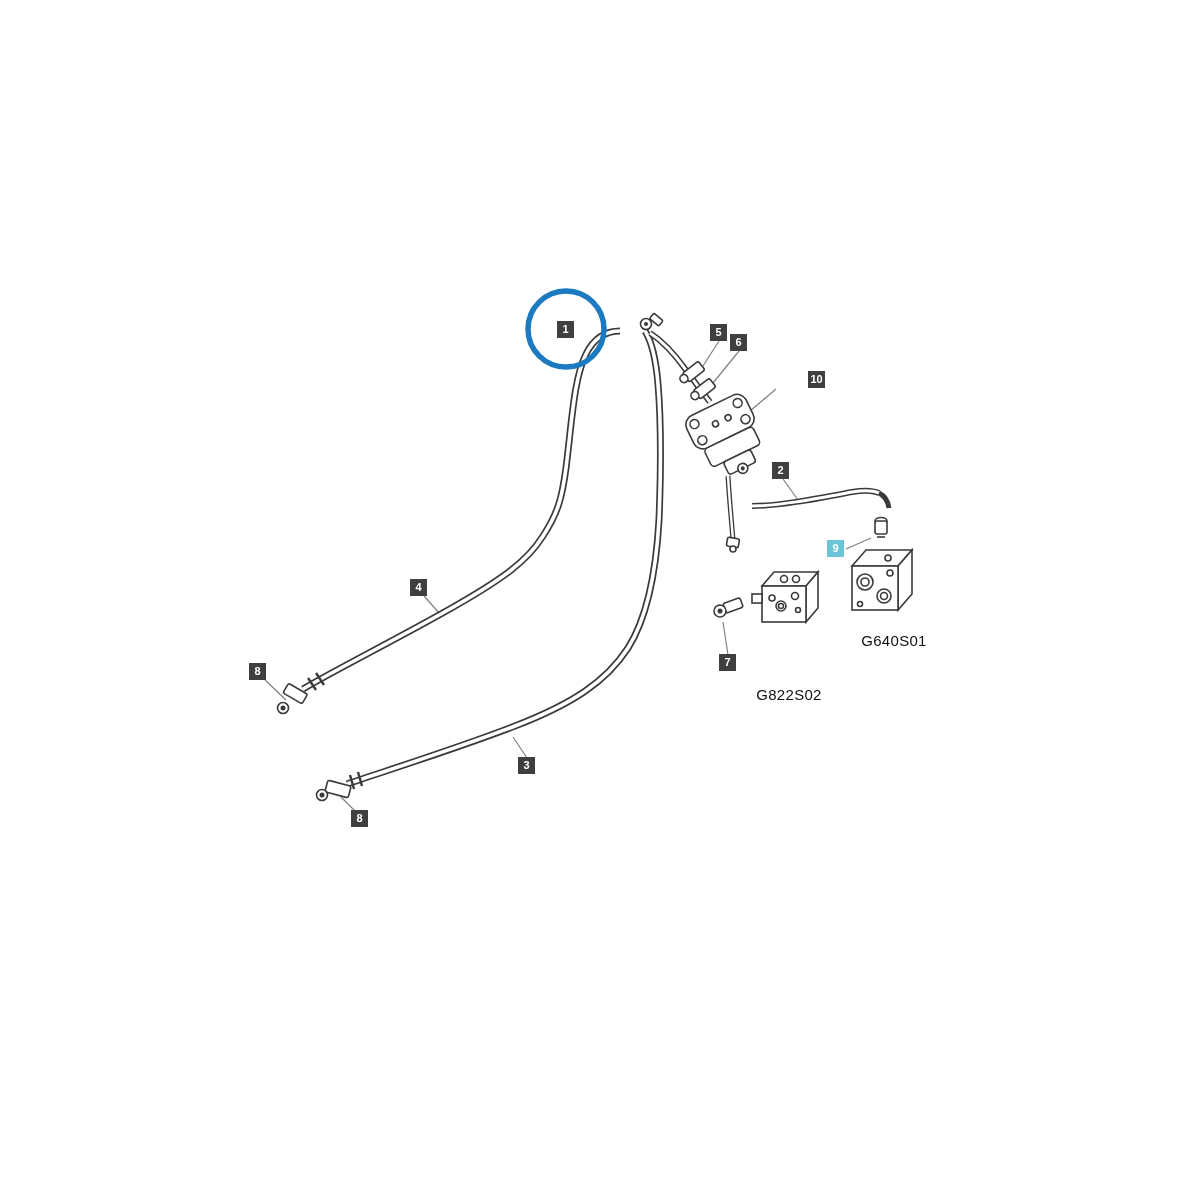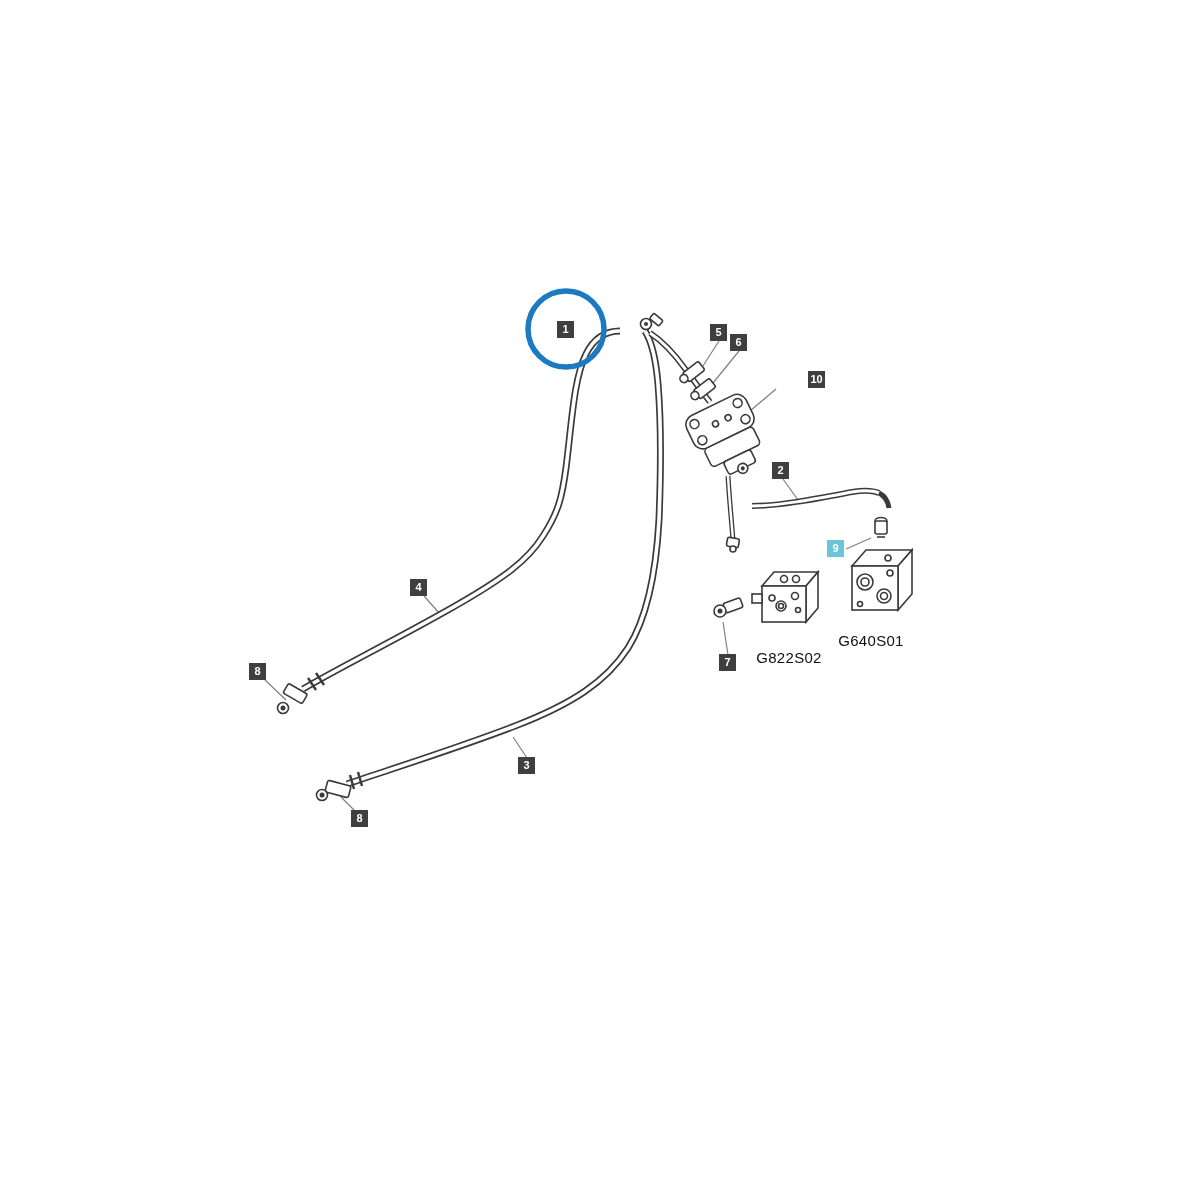--- a/index.html
+++ b/index.html
@@ -195,16 +195,16 @@
   <div class="callout" style="left:730px;top:334px">6</div>
   <div class="callout" style="left:808px;top:371px">10</div>
   <div class="callout" style="left:772px;top:462px">2</div>
   <div class="callout highlight" style="left:827px;top:540px">9</div>
   <div class="callout" style="left:410px;top:579px">4</div>
   <div class="callout" style="left:719px;top:654px">7</div>
   <div class="callout" style="left:249px;top:663px">8</div>
   <div class="callout" style="left:518px;top:757px">3</div>
   <div class="callout" style="left:351px;top:810px">8</div>
 
-  <div class="part-label" style="left:750px;top:649px">G822S02</div>
-  <div class="part-label" style="left:832px;top:632px">G640S01</div>
+  <div class="part-label" style="left:750px;top:686px">G822S02</div>
+  <div class="part-label" style="left:855px;top:632px">G640S01</div>
 
 </div>
 
 </body></html>

